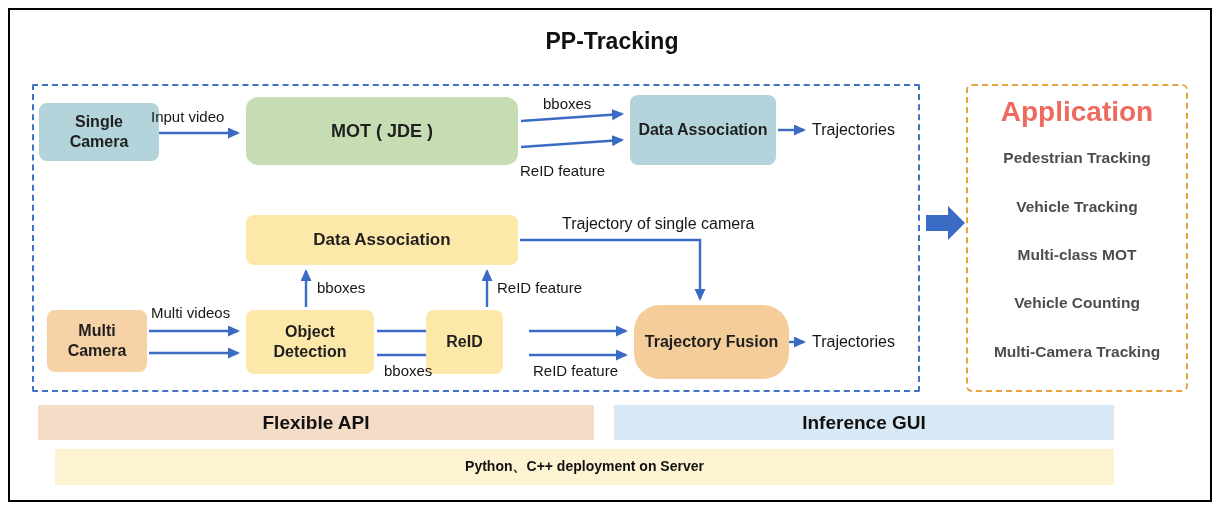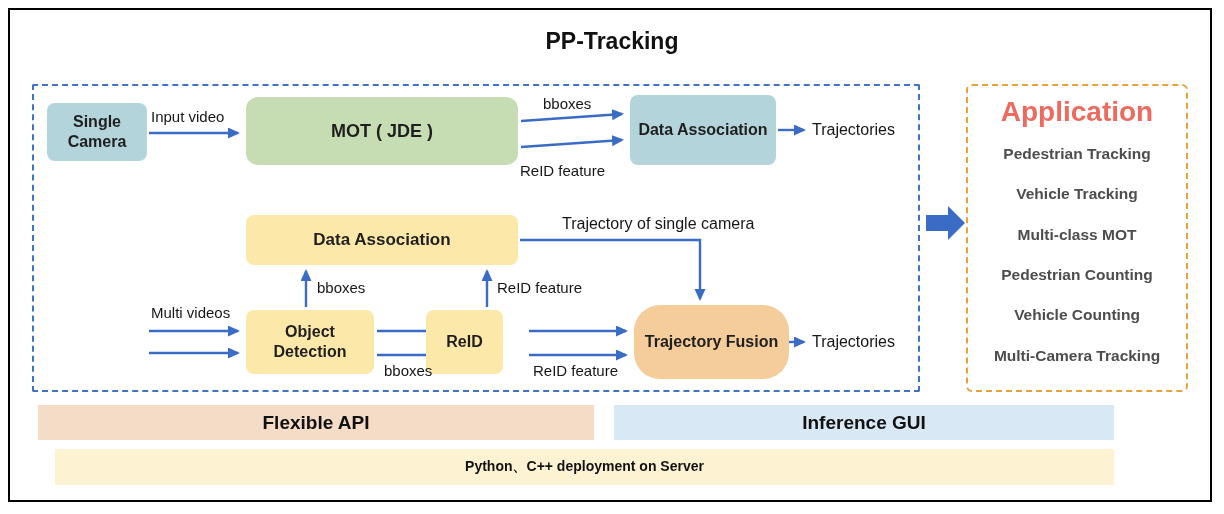--- a/index.html
+++ b/index.html
@@ -55,26 +55,27 @@
     <path class="edge" d="M149,331 L238,331" marker-end="url(#ah)"></path>
     <path class="edge" d="M149,353 L238,353" marker-end="url(#ah)"></path>
     <path class="edge" d="M377,331 L442,331" marker-end="url(#ah)"></path>
     <path class="edge" d="M377,355 L442,355" marker-end="url(#ah)"></path>
     <path class="edge" d="M529,331 L626,331" marker-end="url(#ah)"></path>
     <path class="edge" d="M529,355 L626,355" marker-end="url(#ah)"></path>
     <path class="edge" d="M777,342 L804,342" marker-end="url(#ah)"></path>
     <polygon points="926,215 948,215 948,206 965,223 948,240 948,231 926,231" fill="#3b6cc5"></polygon>
   </svg>
 
-  <div class="node" style="left:47px;top:103px;width:100px;height:58px;background:#b3d4da;">Single Camera</div>
+  <div class="node" style="left:39px;top:103px;width:120px;height:58px;background:#b3d4da;">Single Camera</div>
   <div class="node" style="left:246px;top:97px;width:272px;height:68px;background:#c6dcb2;font-size:18px;border-radius:12px;">MOT ( JDE )</div>
   <div class="node" style="left:630px;top:95px;width:146px;height:70px;background:#b3d4da;">Data Association</div>
 
   <div class="node" style="left:246px;top:215px;width:272px;height:50px;background:#fce9a9;font-size:17px;">Data Association</div>
 
+  <div class="node" style="left:47px;top:310px;width:100px;height:62px;background:#f6d2a6;">Multi Camera</div>
   <div class="node" style="left:246px;top:310px;width:128px;height:64px;background:#fce9a9;">Object Detection</div>
   <div class="node" style="left:426px;top:310px;width:77px;height:64px;background:#fce9a9;">ReID</div>
   <div class="node" style="left:634px;top:305px;width:155px;height:74px;background:#f4cd9b;border-radius:26px;">Trajectory Fusion</div>
 
   <div class="label" style="left:151px;top:108px;">Input video</div>
   <div class="label" style="left:543px;top:95px;">bboxes</div>
   <div class="label" style="left:520px;top:162px;">ReID  feature</div>
   <div class="label label-lg" style="left:812px;top:121px;">Trajectories</div>
   <div class="label label-lg" style="left:562px;top:215px;">Trajectory of single camera</div>
   <div class="label" style="left:151px;top:304px;">Multi videos</div>
@@ -83,21 +84,20 @@
   <div class="label" style="left:384px;top:362px;">bboxes</div>
   <div class="label" style="left:533px;top:362px;">ReID  feature</div>
   <div class="label label-lg" style="left:812px;top:333px;">Trajectories</div>
 
   <div class="app-dashed">
     <div class="app-title">Application</div>
     <div class="app-items">
       <div class="app-item">Pedestrian Tracking</div>
       <div class="app-item">Vehicle Tracking</div>
       <div class="app-item">Multi-class MOT</div>
-      <div class="app-item">Pedestrian Counting</div>
       <div class="app-item">Vehicle Counting</div>
       <div class="app-item">Multi-Camera Tracking</div>
     </div>
   </div>
 
   <div class="bar" style="left:38px;top:405px;width:556px;height:35px;background:#f4dcc7;font-size:19px;">Flexible API</div>
   <div class="bar" style="left:614px;top:405px;width:500px;height:35px;background:#d9e8f5;font-size:19px;">Inference GUI</div>
   <div class="bar" style="left:55px;top:449px;width:1059px;height:36px;background:#fdf3d3;font-size:14px;">Python、C++ deployment on Server</div>
 
 </div>

